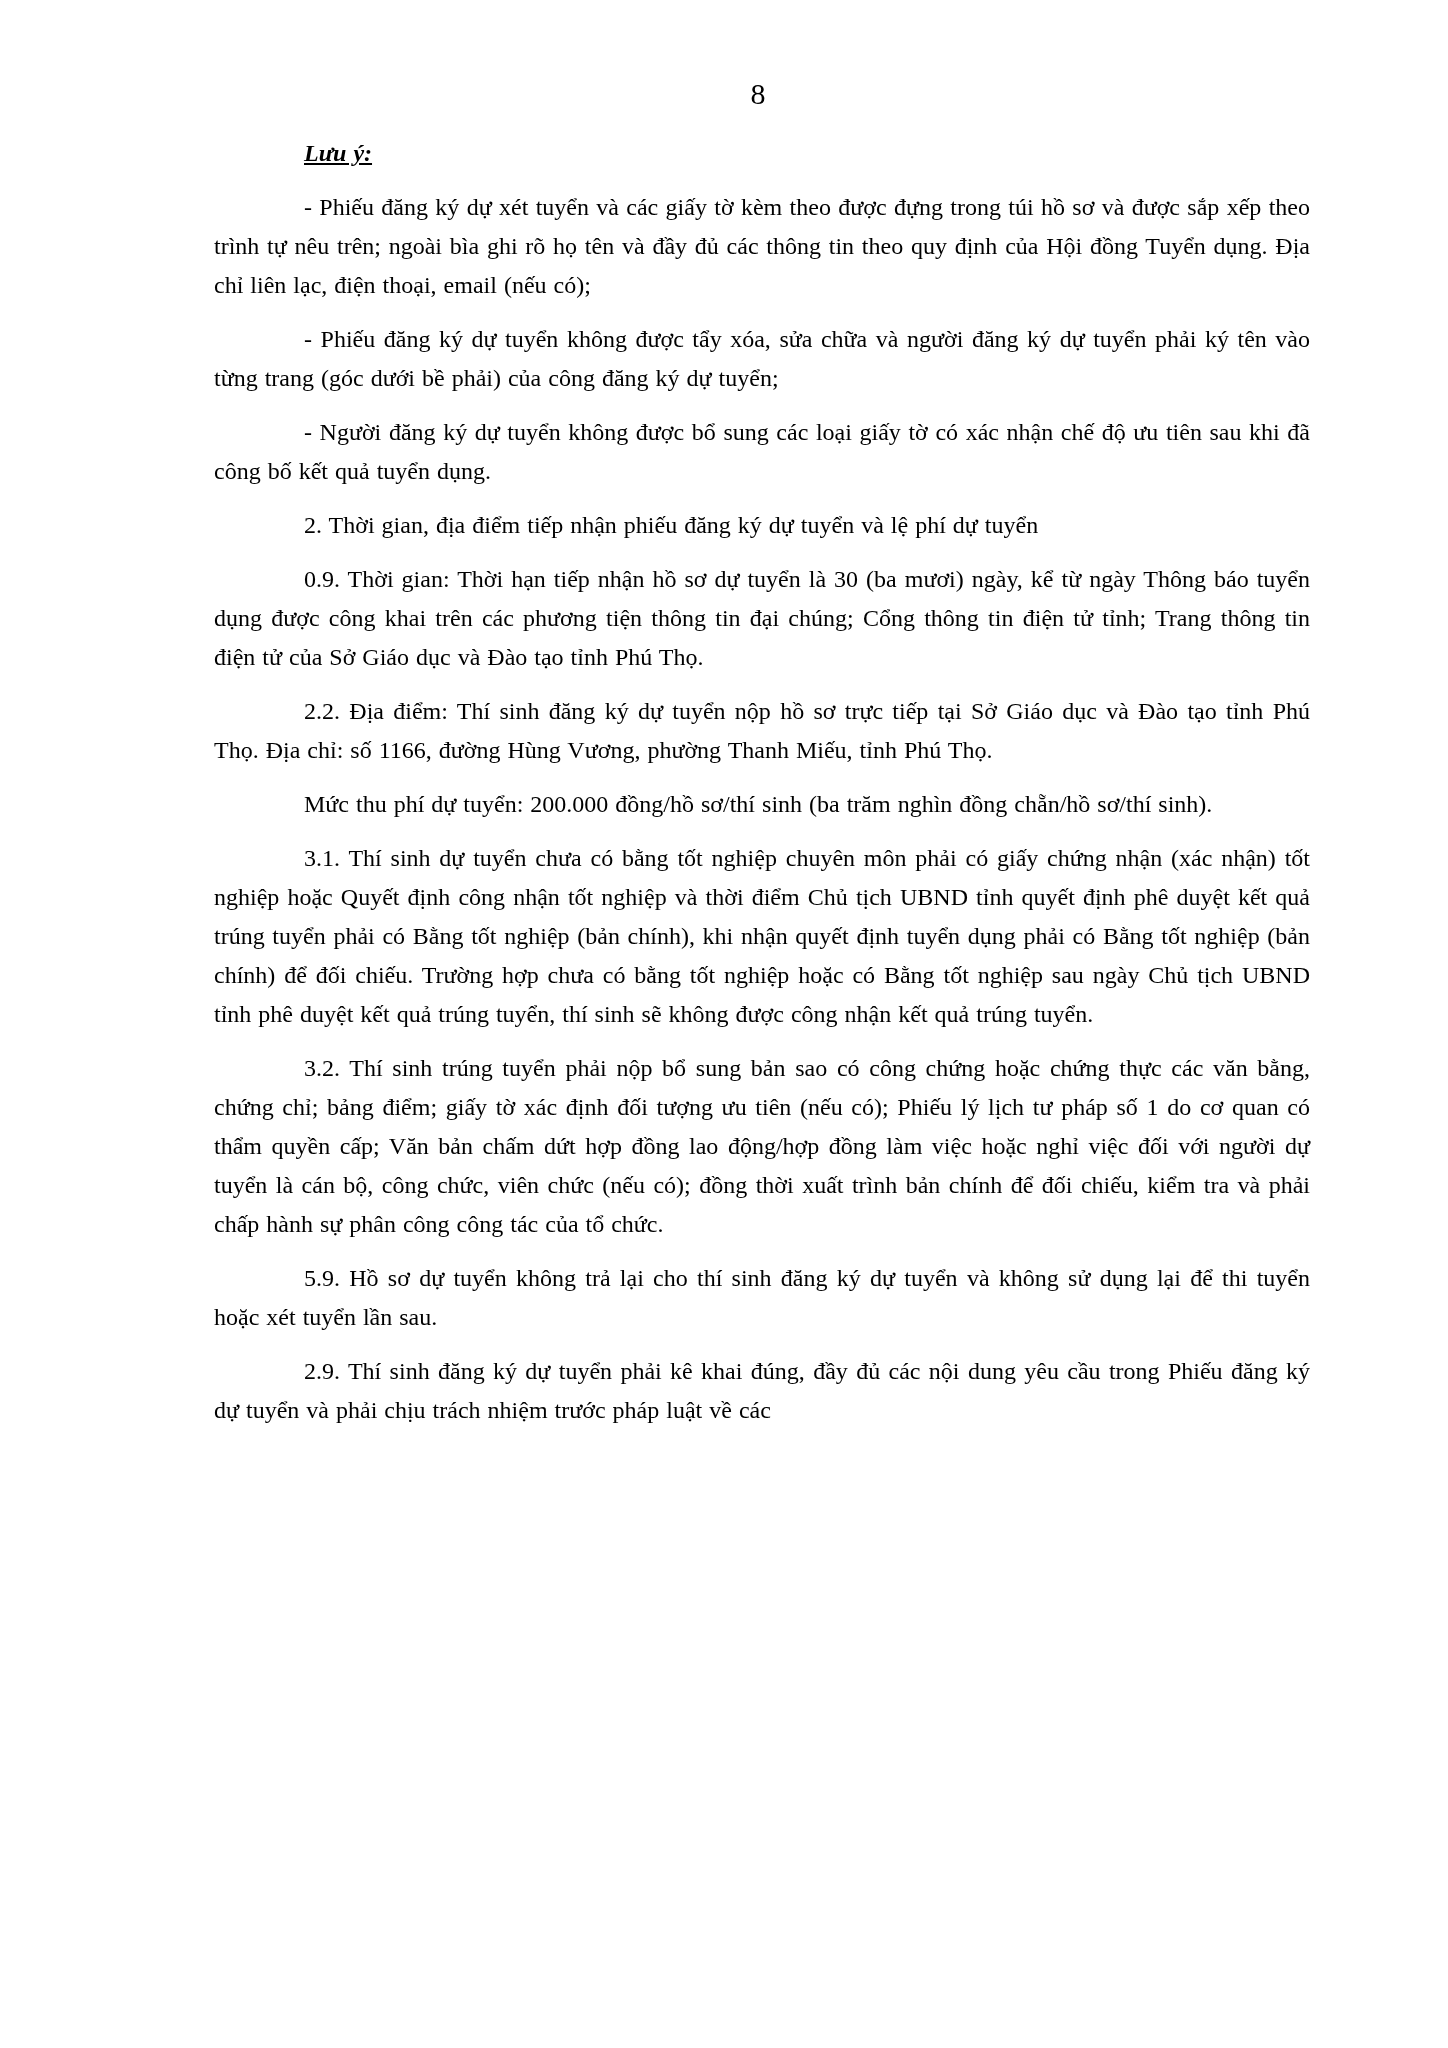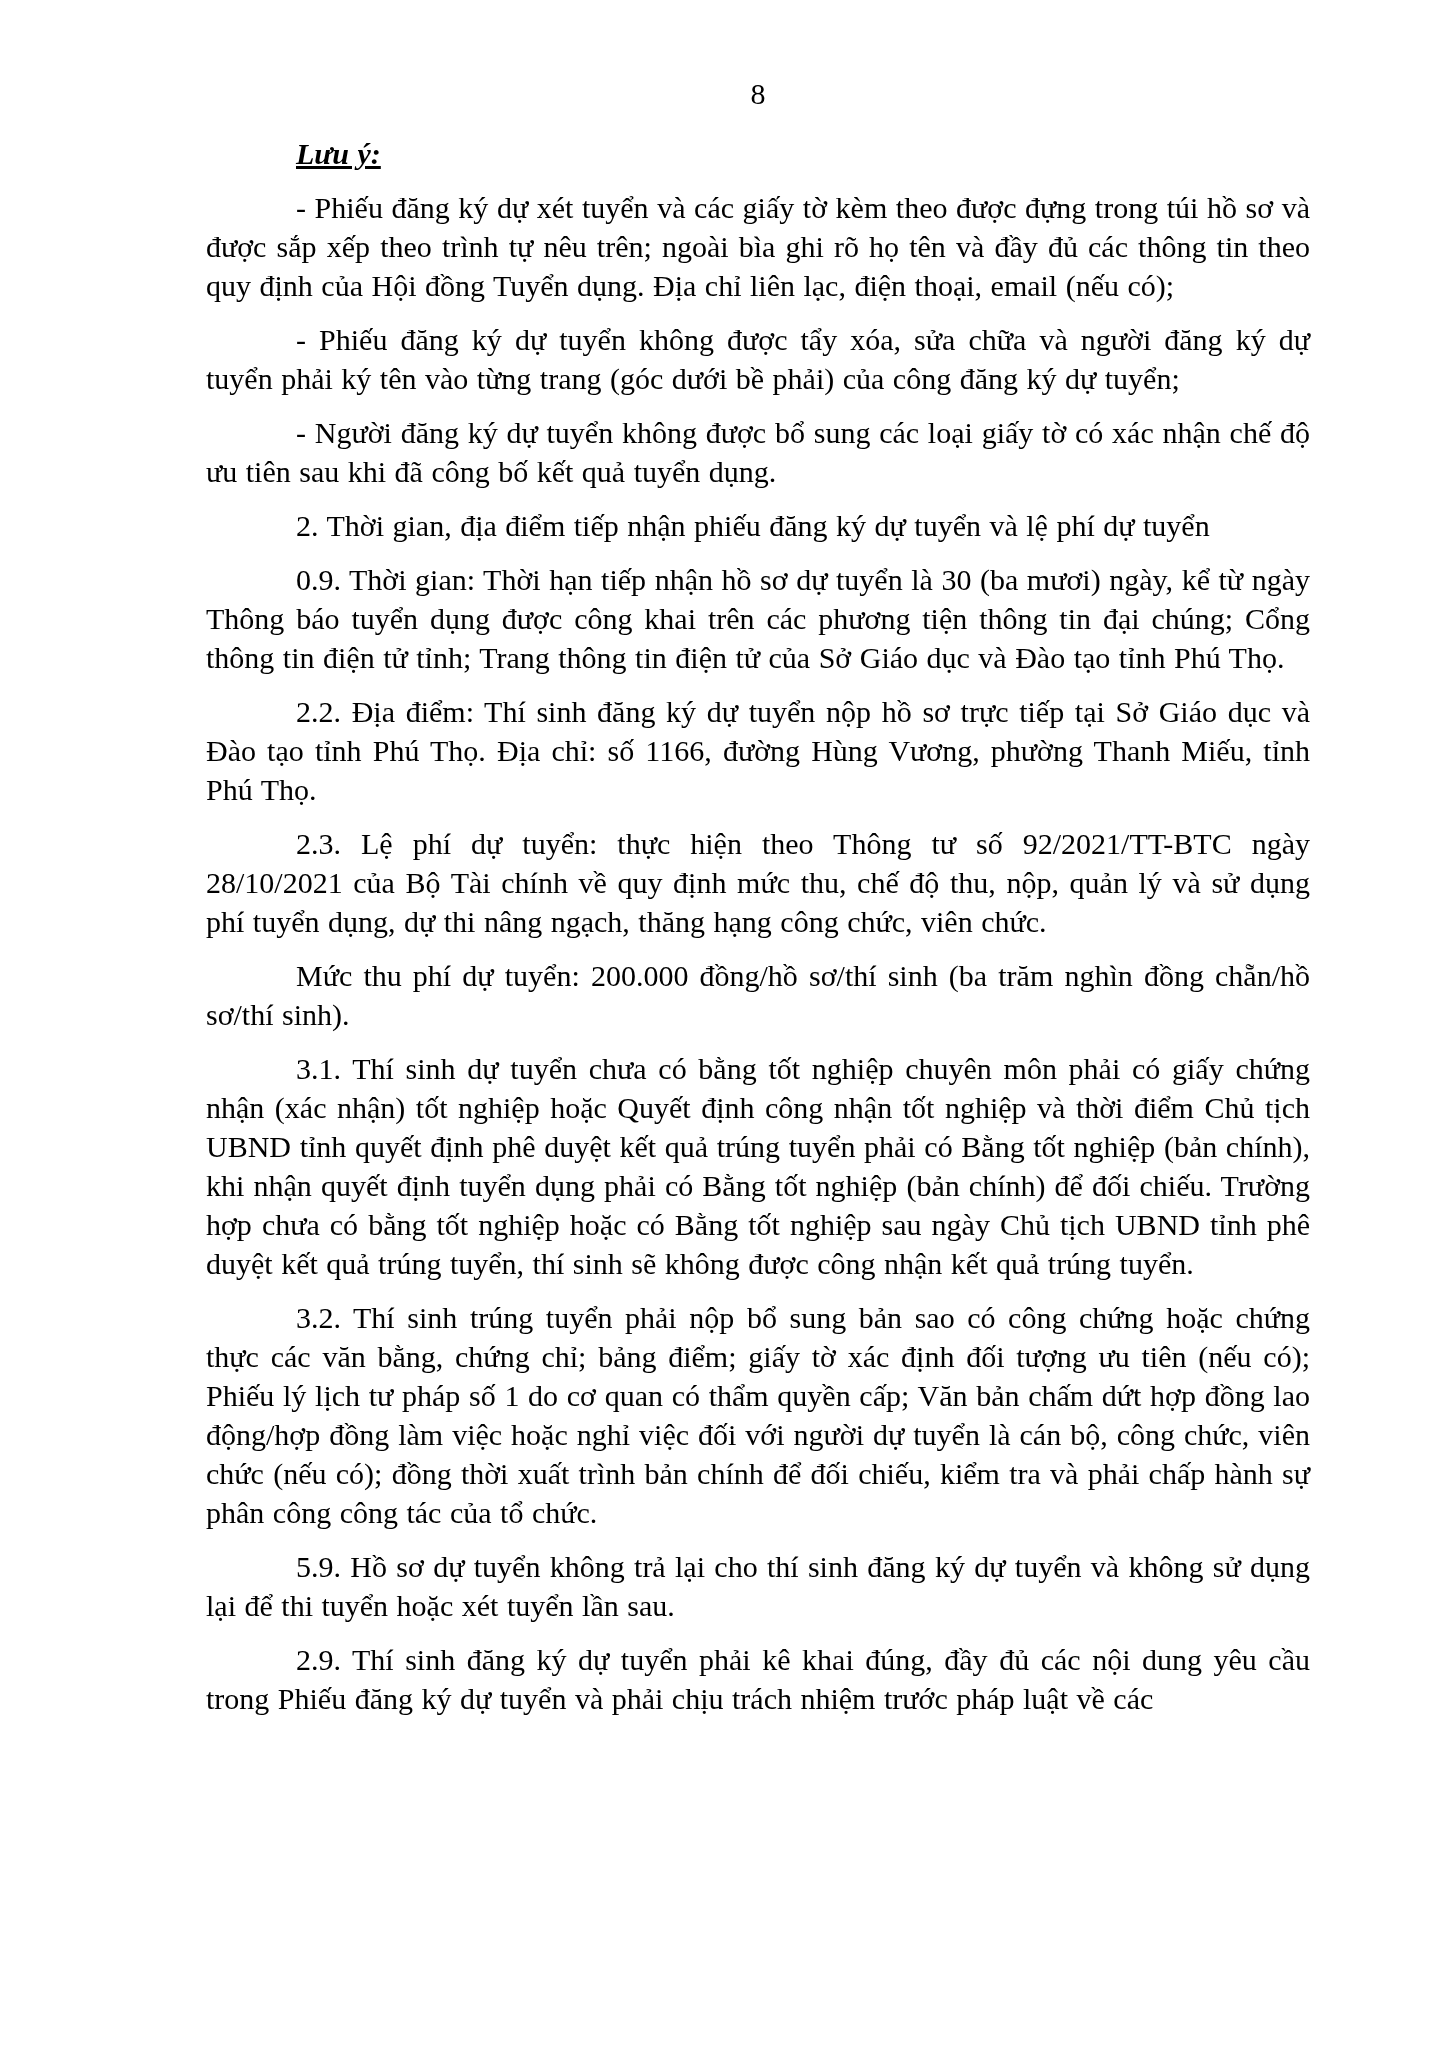--- a/index.html
+++ b/index.html
@@ -18,23 +18,23 @@
     padding: 78px 138px 0 206px;
     overflow: hidden;
   }
   .page-number {
     text-align: center;
     font-size: 30px;
     line-height: 32px;
     margin: 0 0 24px 0;
   }
   .content p {
-    font-size: 30px;
+    font-size: 24px;
     line-height: 39px;
-    margin: 0 0 15px 0;
+    margin: 0 0 15px 8px;
     text-align: justify;
     text-indent: 90px;
     word-spacing: 1px;
   }
   .note-heading {
     font-weight: bold;
     font-style: italic;
   }
   .note-heading .underlined {
     text-decoration: underline;
@@ -59,21 +59,20 @@
     <p class="para">- Phiếu đăng ký dự tuyển không được tẩy xóa, sửa chữa và người đăng ký dự tuyển phải ký tên vào từng trang (góc dưới bề phải) của công đăng ký dự tuyển;</p>
 
     <p class="para">- Người đăng ký dự tuyển không được bổ sung các loại giấy tờ có xác nhận chế độ ưu tiên sau khi đã công bố kết quả tuyển dụng.</p>
 
     <p class="section-heading">2. Thời gian, địa điểm tiếp nhận phiếu đăng ký dự tuyển và lệ phí dự tuyển</p>
 
     <p class="para">0.9. Thời gian: Thời hạn tiếp nhận hồ sơ dự tuyển là 30 (ba mươi) ngày, kể từ ngày Thông báo tuyển dụng được công khai trên các phương tiện thông tin đại chúng; Cổng thông tin điện tử tỉnh; Trang thông tin điện tử của Sở Giáo dục và Đào tạo tỉnh Phú Thọ.</p>
 
     <p class="para">2.2. Địa điểm: Thí sinh đăng ký dự tuyển nộp hồ sơ trực tiếp tại Sở Giáo dục và Đào tạo tỉnh Phú Thọ. Địa chỉ: số 1166, đường Hùng Vương, phường Thanh Miếu, tỉnh Phú Thọ.</p>
 
-    <p class="para">2.3. Lệ phí dự tuyển: thực hiện theo Thông tư số 92/2021/TT-BTC ngày 28/10/2021 của Bộ Tài chính về quy định mức thu, chế độ thu, nộp, quản lý và sử dụng phí tuyển dụng, dự thi nâng ngạch, thăng hạng công chức, viên chức.</p>
 
     <p class="para">Mức thu phí dự tuyển: 200.000 đồng/hồ sơ/thí sinh (ba trăm nghìn đồng chẵn/hồ sơ/thí sinh).</p>
 
 
     <p class="para">3.1. Thí sinh dự tuyển chưa có bằng tốt nghiệp chuyên môn phải có giấy chứng nhận (xác nhận) tốt nghiệp hoặc Quyết định công nhận tốt nghiệp và thời điểm Chủ tịch UBND tỉnh quyết định phê duyệt kết quả trúng tuyển phải có Bằng tốt nghiệp (bản chính), khi nhận quyết định tuyển dụng phải có Bằng tốt nghiệp (bản chính) để đối chiếu. Trường hợp chưa có bằng tốt nghiệp hoặc có Bằng tốt nghiệp sau ngày Chủ tịch UBND tỉnh phê duyệt kết quả trúng tuyển, thí sinh sẽ không được công nhận kết quả trúng tuyển.</p>
 
     <p class="para">3.2. Thí sinh trúng tuyển phải nộp bổ sung bản sao có công chứng hoặc chứng thực các văn bằng, chứng chỉ; bảng điểm; giấy tờ xác định đối tượng ưu tiên (nếu có); Phiếu lý lịch tư pháp số 1 do cơ quan có thẩm quyền cấp; Văn bản chấm dứt hợp đồng lao động/hợp đồng làm việc hoặc nghỉ việc đối với người dự tuyển là cán bộ, công chức, viên chức (nếu có); đồng thời xuất trình bản chính để đối chiếu, kiểm tra và phải chấp hành sự phân công công tác của tổ chức.</p>
 
     <p class="para">5.9. Hồ sơ dự tuyển không trả lại cho thí sinh đăng ký dự tuyển và không sử dụng lại để thi tuyển hoặc xét tuyển lần sau.</p>
 

